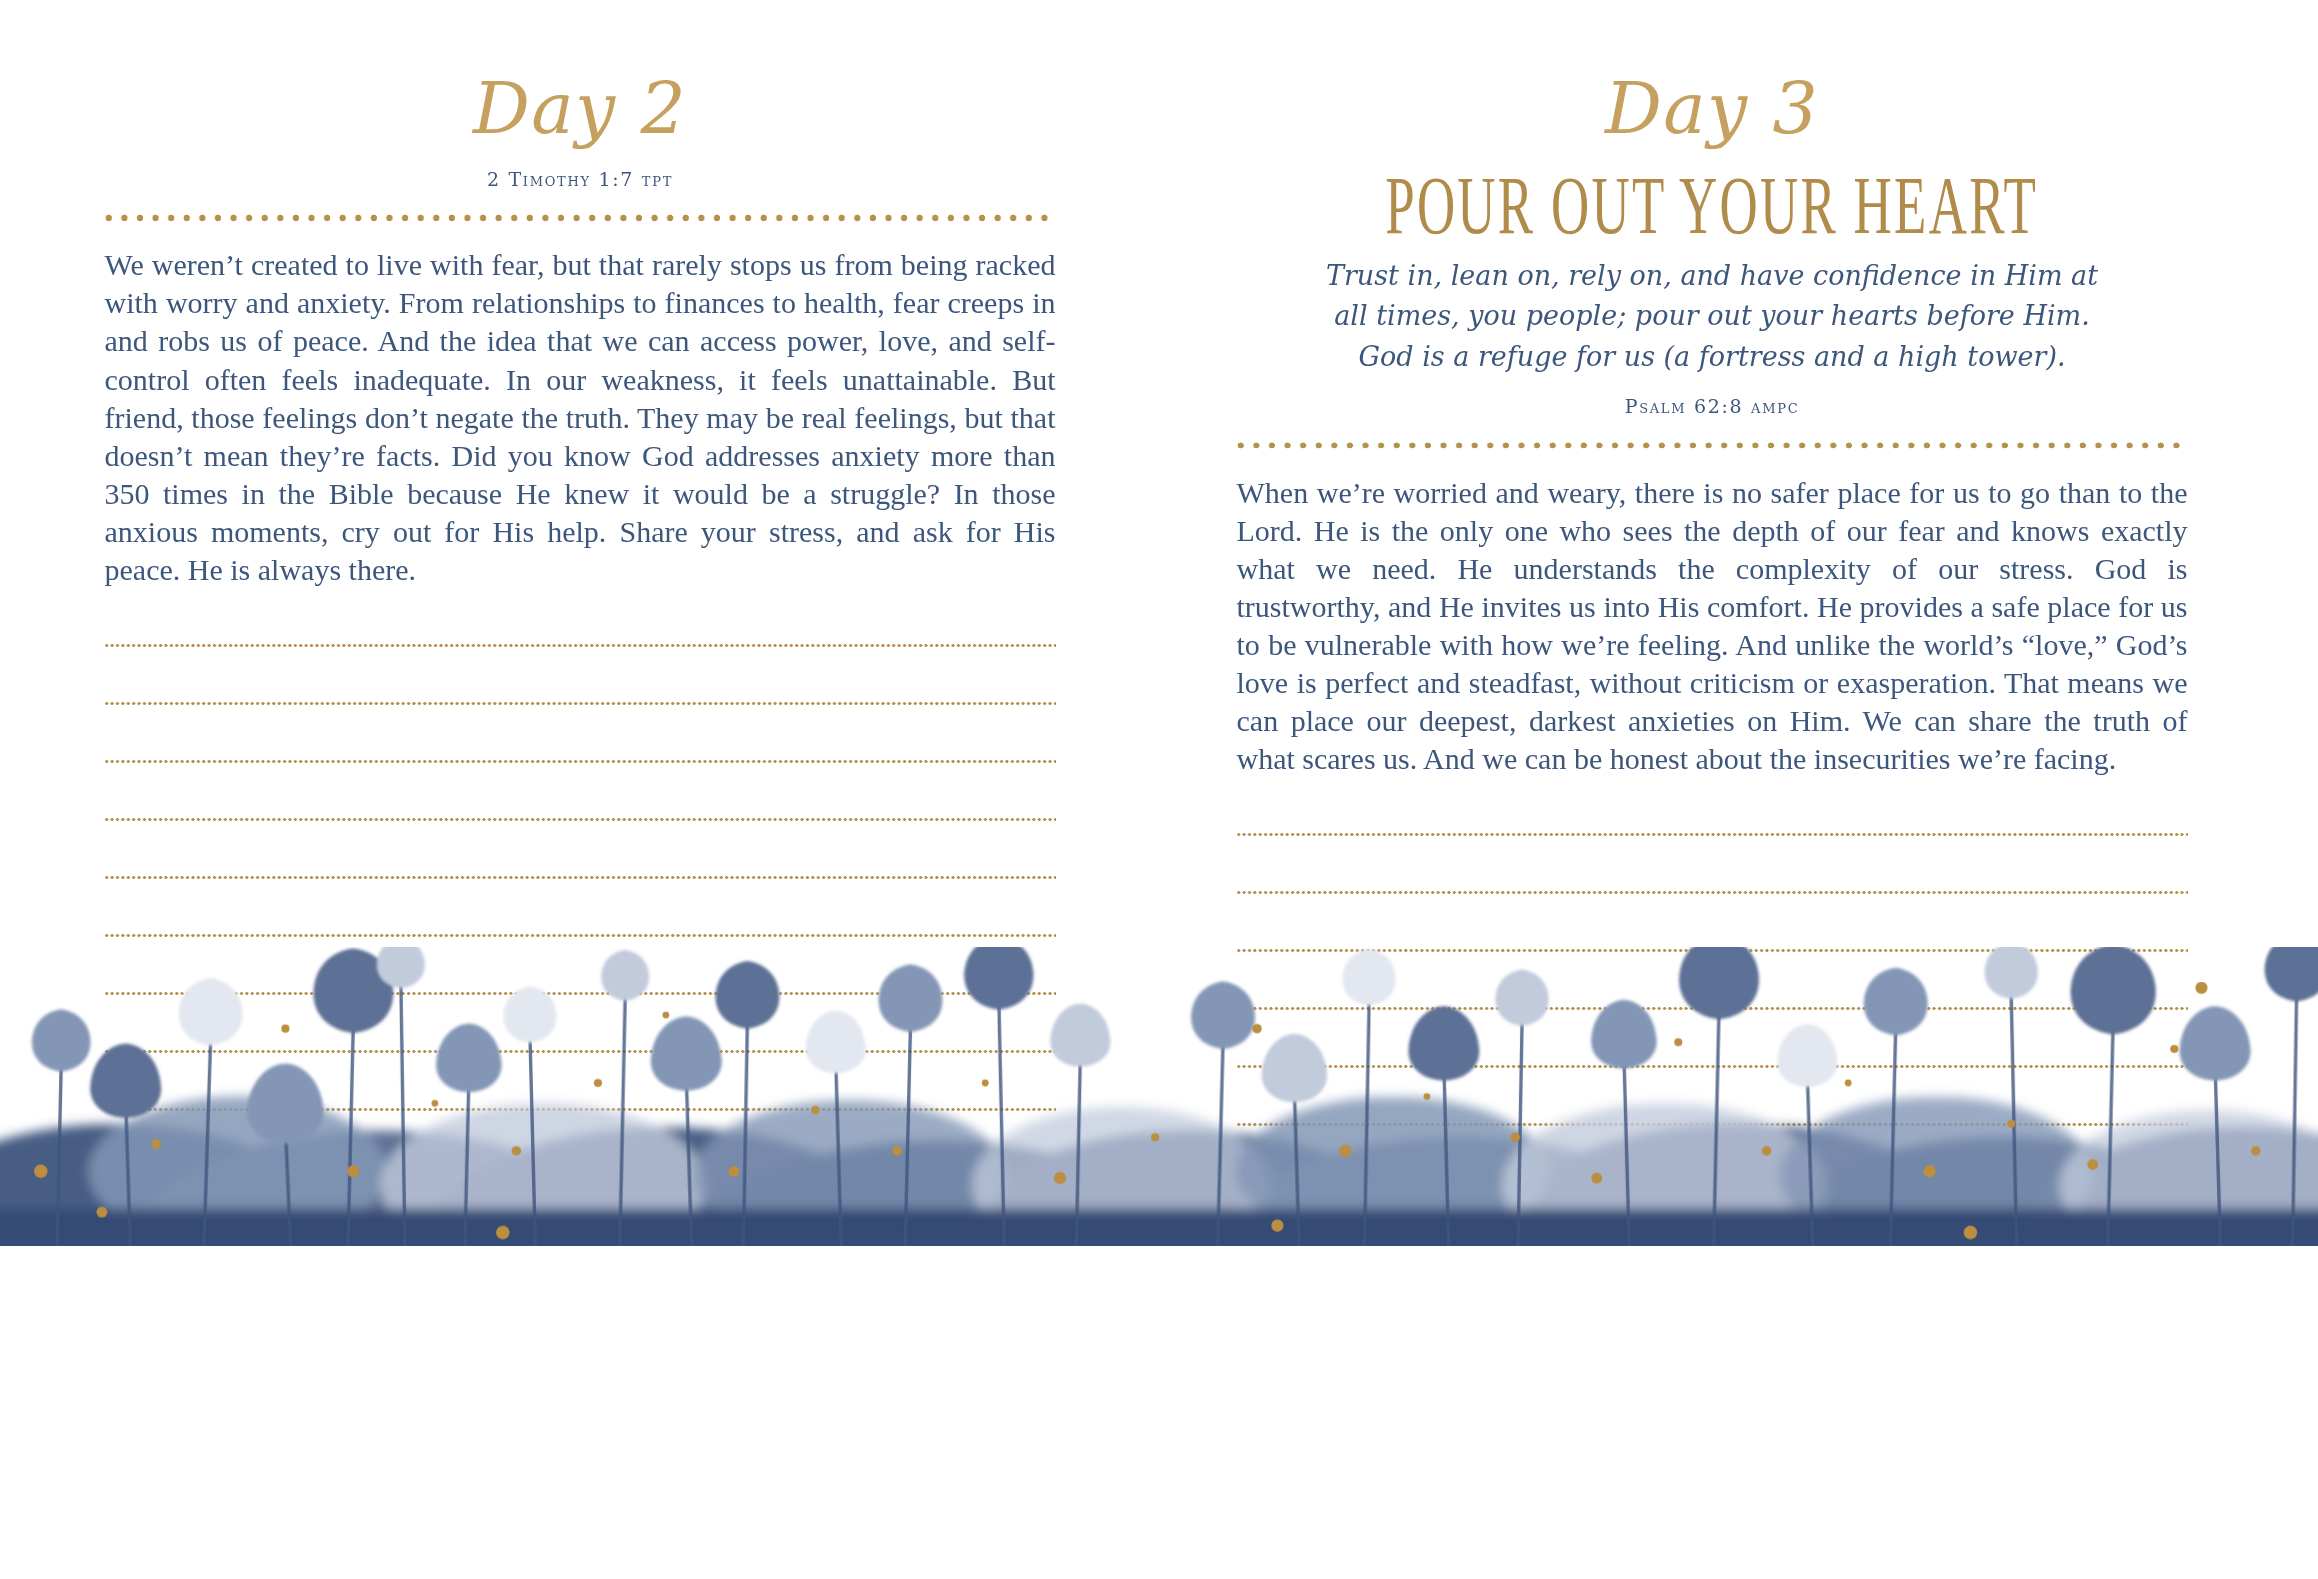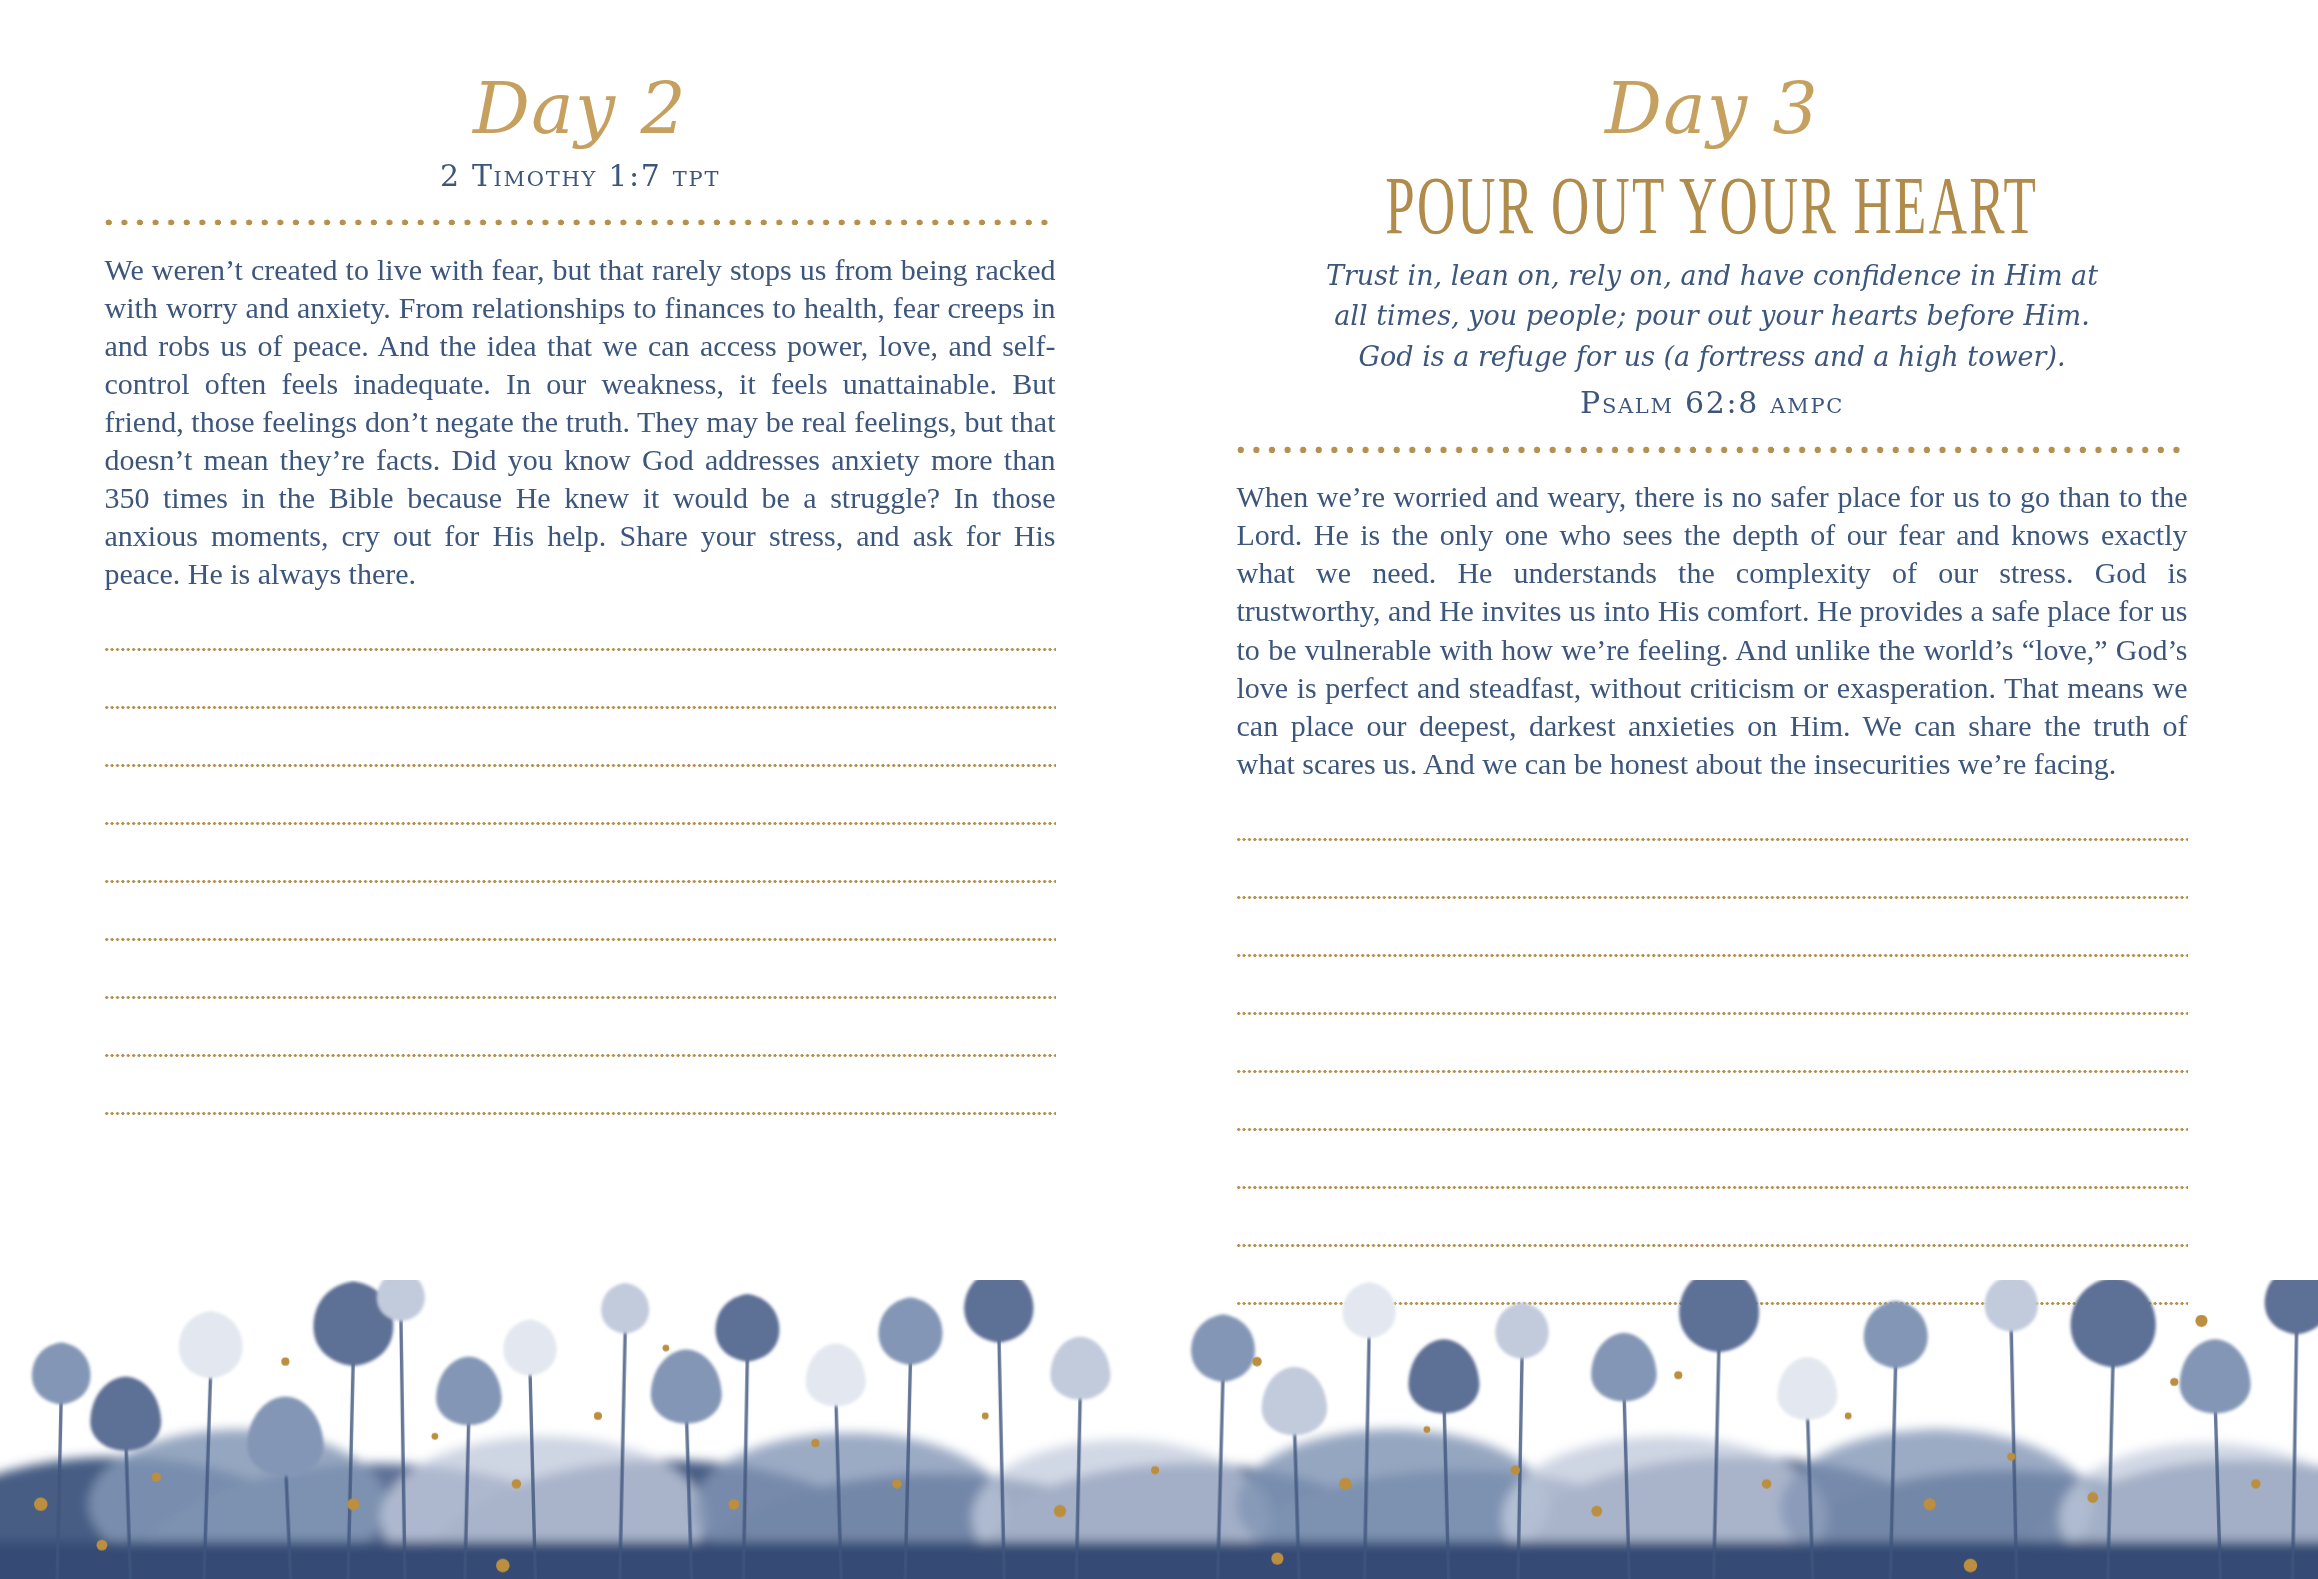--- a/index.html
+++ b/index.html
@@ -1,17 +1,17 @@
 <!DOCTYPE html>
 <html style="--page-background: #ffffff; --title-gold: #b08b4a; --script-gold: #c6a05e; --dot-gold: #b5914e; --text-navy: #3c567c; --flower-pale: #e3e8f0; --flower-light: #c2cbdc; --flower-mid: #8396b5; --flower-slate: #5d7095; --flower-deep: #475d84; --flower-dark: #354c74; --flower-gold: #bb8f3f; --stem-blue: #3f567e;font-size:11px"><head>
 <meta charset="utf-8">
 <style>
   html, body { margin:0; padding:0; background:#ffffff; }
   .spread {
-    position:relative; width:2319px; height:1579px;
+    position:relative; width:2319px; height:1246px;
     background:var(--page-background,#ffffff);
     overflow:hidden;
     font-family:"DejaVu Serif", serif;
   }
   .page { position:absolute; top:0; height:100%; width:1160px; }
   #page-left  { left:0; }
   #page-right { left:1132px; }
   .content { width:951px; margin:0 auto; text-align:center; }
 
   .day-script {
@@ -34,22 +34,22 @@
     transform-origin:center top;
   }
   .scripture {
     margin-top:27px;
     font-style:italic;
     font-size:27px; line-height:1.5;
     color:var(--text-navy,#3c567c);
     white-space:pre-line;
   }
   .reference {
-    margin-top:5px;
-    font-size:30px; line-height:1.4;
+    margin-top:16px;
+    font-size:19px; line-height:1.4;
     letter-spacing:1.7px;
     font-variant-caps:small-caps;
     color:var(--text-navy,#3c567c);
   }
   .divider {
     margin-top:22px; height:7.5px;
     background-image:radial-gradient(circle at 3.7px 3.7px, var(--dot-gold,#b5914e) 2.9px, rgba(0,0,0,0) 3.4px);
     background-size:15.6px 7.5px;
     background-repeat:repeat-x;
   }

